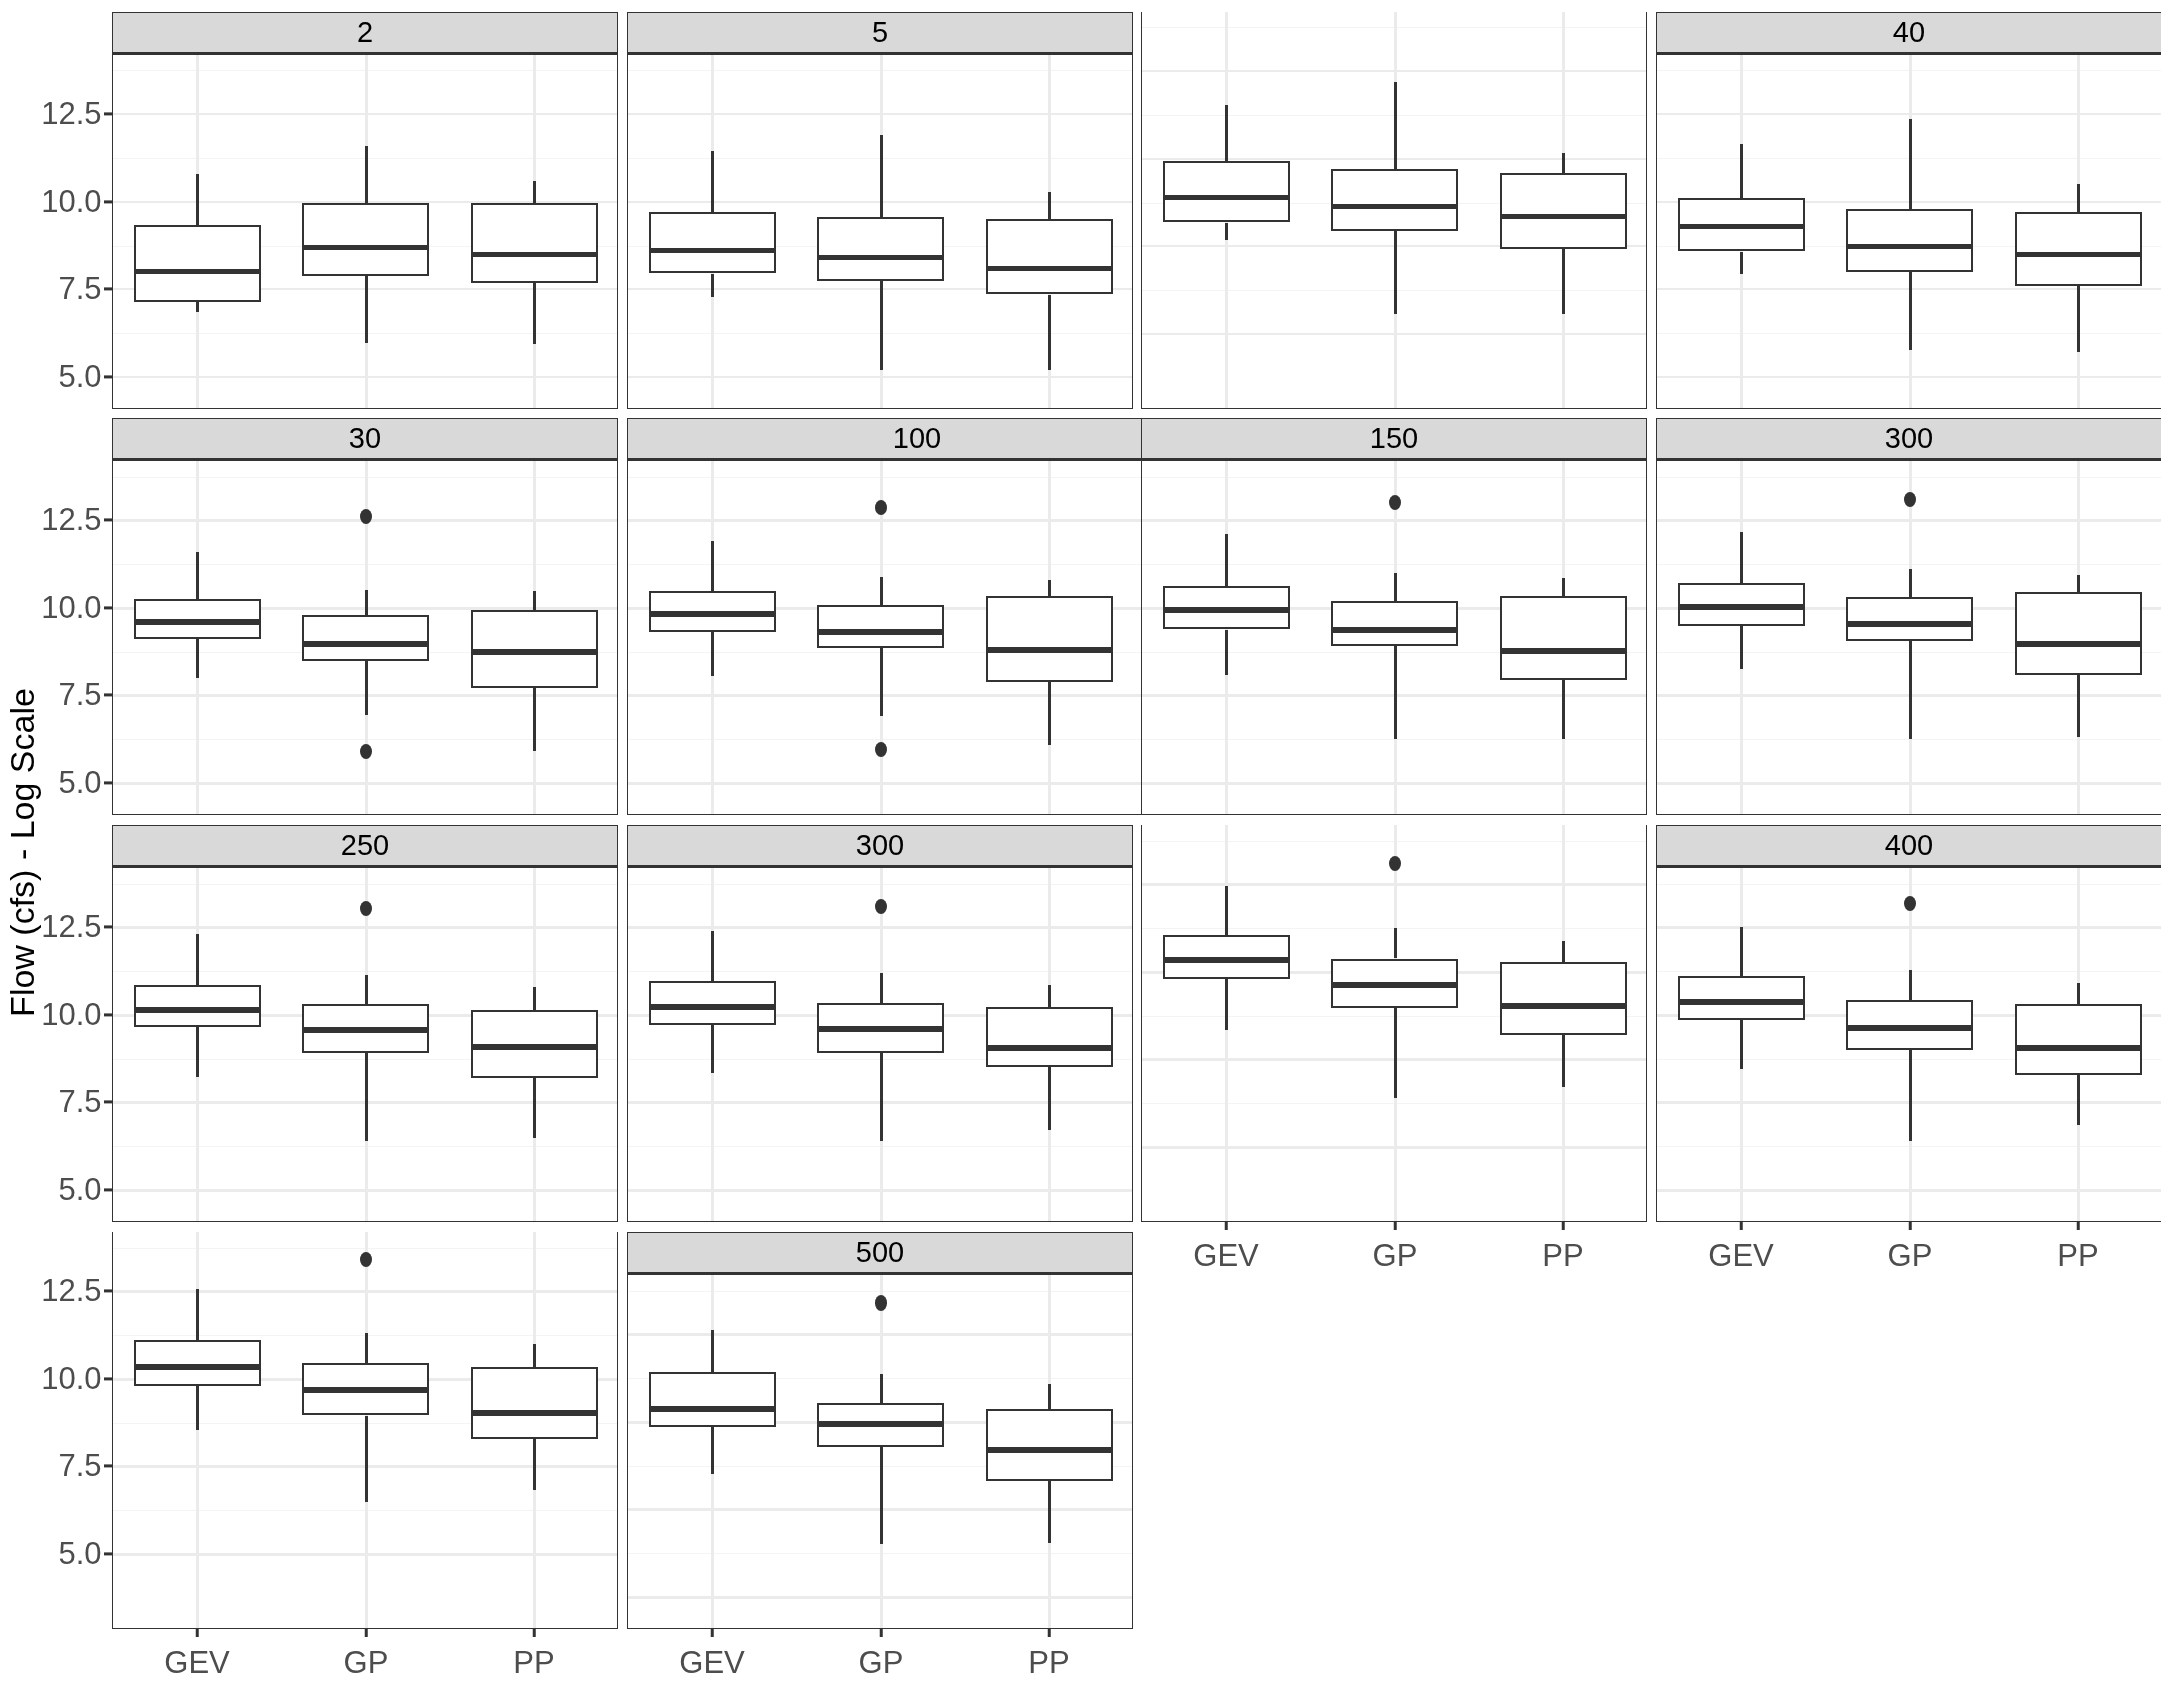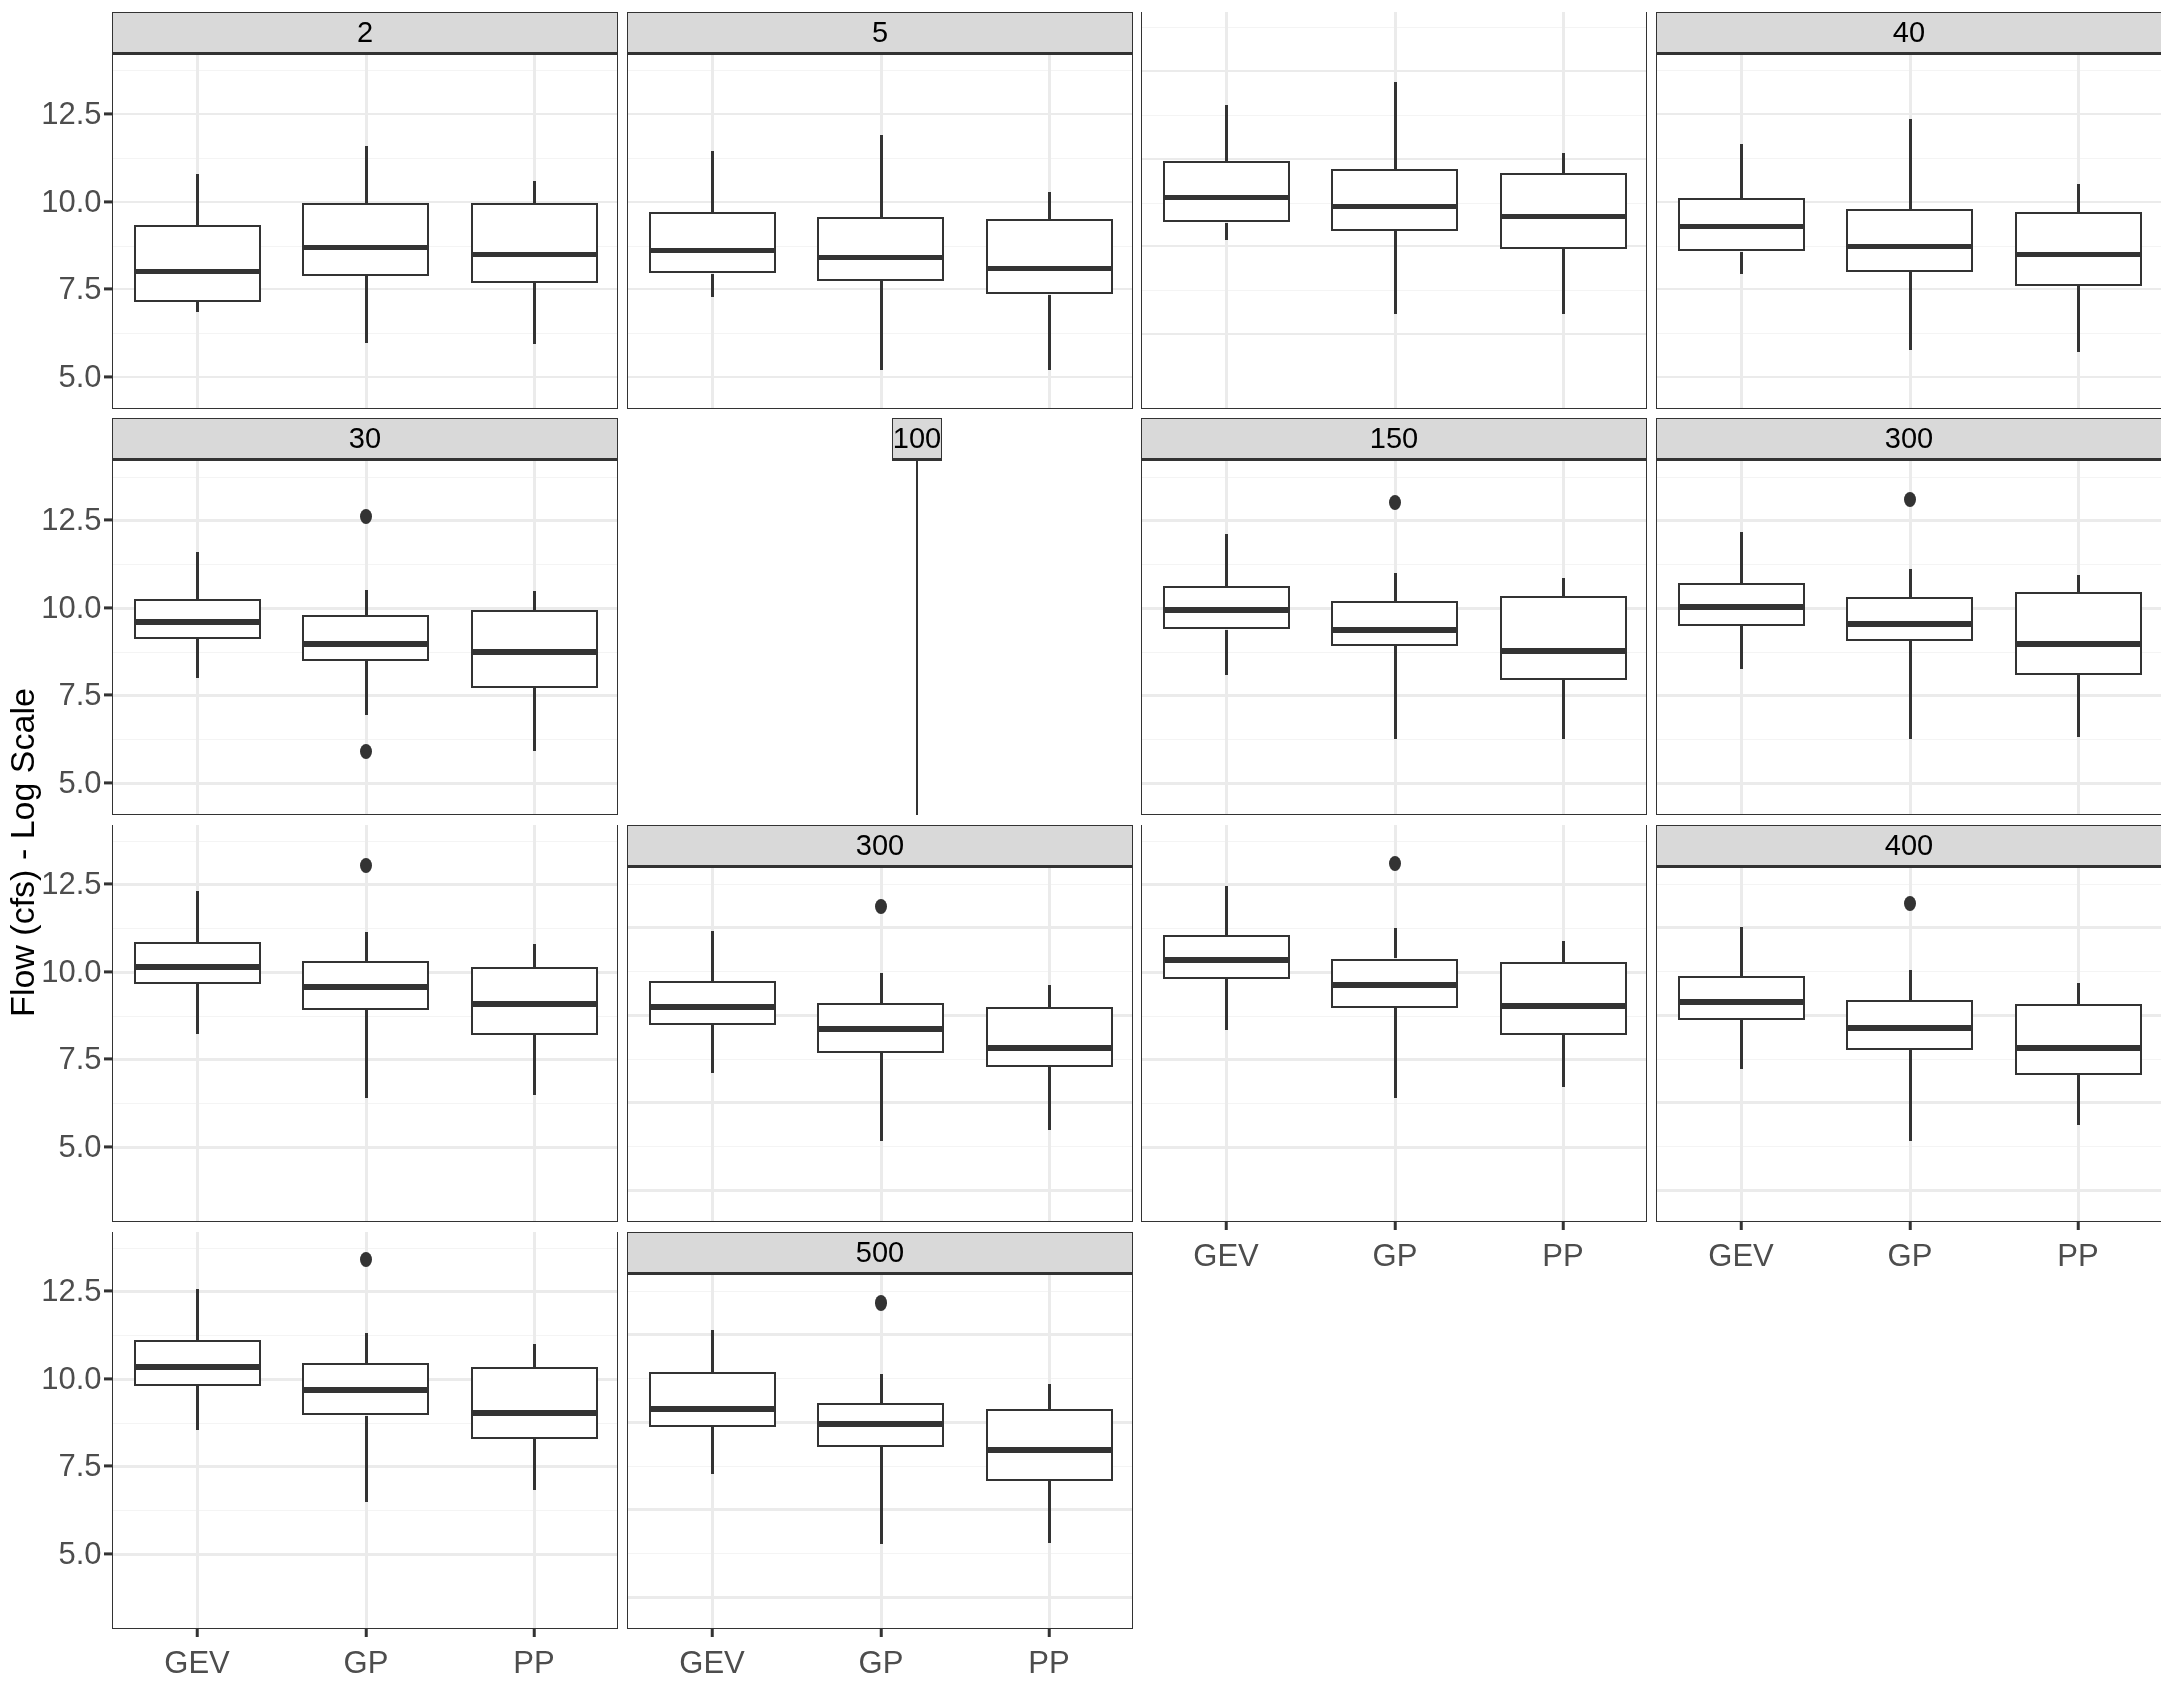--- a/index.html
+++ b/index.html
@@ -326,21 +326,21 @@
           <div class="ytick" style="top: 322px;">5.0</div>
           <div class="ytickmark" style="top: 322px;"></div>
           <div class="ytick" style="top: 234px;">7.5</div>
           <div class="ytickmark" style="top: 234px;"></div>
           <div class="ytick" style="top: 147px;">10.0</div>
           <div class="ytickmark" style="top: 147px;"></div>
           <div class="ytick" style="top: 59px;">12.5</div>
           <div class="ytickmark" style="top: 59px;"></div>
         </div>
       </div>
-      <div class="facet" style="left: 582px; top: 418px; width: 580px; height: 397px; align-items: center;">
+      <div class="facet" style="left: 582px; top: 418px; width: 580px; height: 397px;">
         <div class="strip">100</div>
         <div class="panel">
           <div class="panel-inner">
             <div class="gl-minor" style="top: 278px;"></div>
             <div class="gl-minor" style="top: 191px;"></div>
             <div class="gl-minor" style="top: 103px;"></div>
             <div class="gl-minor" style="top: 15.7px;"></div>
             <div class="gl-major" style="top: 321px;"></div>
             <div class="gl-major" style="top: 233px;"></div>
             <div class="gl-major" style="top: 146px;"></div>
@@ -439,20 +439,21 @@
             <div class="bp" style="inset: 0px;">
               <div class="bp-whisk" style="left: 420px; top: 114px; height: 17.5px;"></div>
               <div class="bp-whisk" style="left: 420px; top: 214px; height: 62px;"></div>
               <div class="bp-box" style="left: 358px; width: 127px; top: 131px; height: 83px;"></div>
               <div class="bp-median" style="left: 358px; width: 127px; top: 180px;"></div>
             </div>
           </div>
         </div>
       </div>
       <div class="facet" style="left: 67px; top: 825px; width: 506px; height: 397px;">
+        <div class="strip">250</div>
         <div class="panel">
           <div class="panel-inner">
             <div class="gl-minor" style="top: 278px;"></div>
             <div class="gl-minor" style="top: 191px;"></div>
             <div class="gl-minor" style="top: 103px;"></div>
             <div class="gl-minor" style="top: 15.7px;"></div>
             <div class="gl-major" style="top: 321px;"></div>
             <div class="gl-major" style="top: 233px;"></div>
             <div class="gl-major" style="top: 146px;"></div>
             <div class="gl-major" style="top: 58px;"></div>

